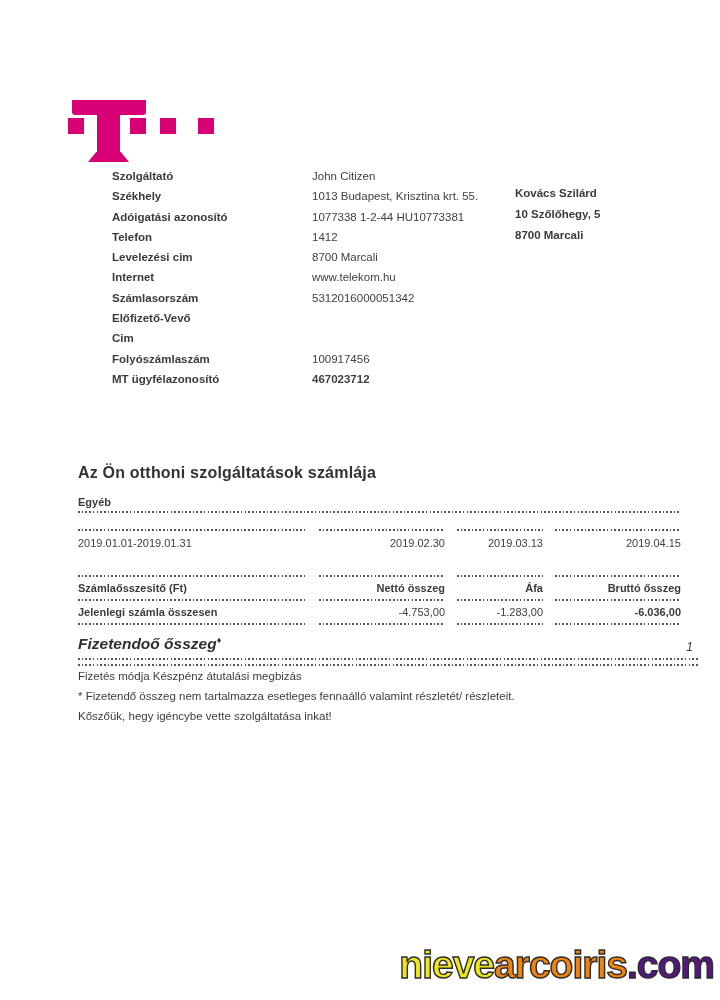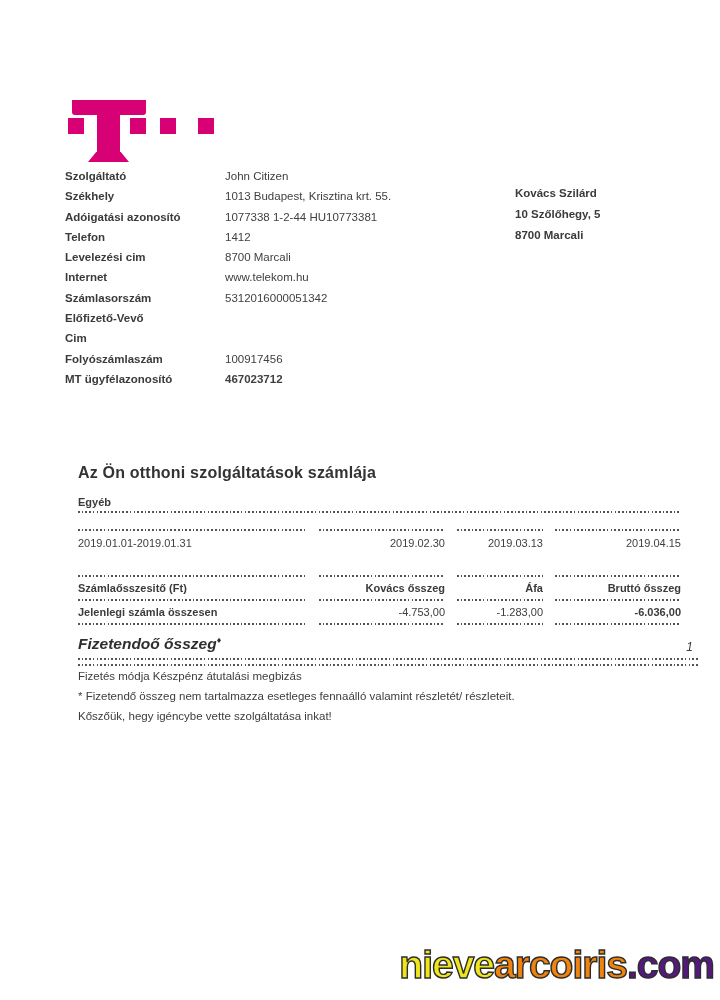--- a/index.html
+++ b/index.html
@@ -14,22 +14,22 @@
   .logo .stem{left:29px;top:2px;width:23px;height:58px;}
   .logo .foot{left:20px;top:54px;width:41px;height:10px;clip-path:polygon(20% 0,80% 0,100% 100%,0 100%);}
   .logo .sq{width:16px;height:16px;top:20px;}
   .logo .sq1{left:0;}
   .logo .sq2{left:62px;}
   .logo .sq3{left:92px;}
   .logo .sq4{left:130px;}
   
   .info{position:absolute;left:65px;top:166px;width:440px;font-size:11.5px;}
   .irow{display:flex;height:20.3px;line-height:20.3px;}
-  .ilabel{width:160px;font-weight:bold;color:#3a3a3a;}
-  .ival{color:#404040;}
+  .ilabel{width:160px;font-weight:bold;color:#3a3a3a;margin-left:47px;}
+  .ival{color:#404040;margin-left:40px;}
   .irow.val-bold .ival{font-weight:bold;}
   
   .customer{position:absolute;left:515px;top:183px;font-size:11.5px;font-weight:bold;color:#3a3a3a;}
   .customer div{height:21px;line-height:21px;}
   
   .main{position:absolute;left:78px;top:462px;width:603px;}
   .title{font-size:16px;font-weight:600;color:#333333;margin:0;line-height:22px;letter-spacing:.2px;}
   .egyeb{font-size:11px;font-weight:bold;margin-top:11px;line-height:14px;color:#3a3a3a;}
   .hr-dotted{height:2px;background:repeating-linear-gradient(to right,#545454 0,#545454 1.6px,transparent 1.6px,transparent 3.7px);}
   .hr1{margin-top:2px;}
@@ -153,21 +153,21 @@
     <div class="spacer"></div>
 
     <div class="grid sep">
       <div class="c"></div>
         <div class="c"></div>
         <div class="c"></div>
         <div class="c"></div>
     </div>
     <div class="grid head2">
       <div class="c c1">Számlaősszesitő (Ft)</div>
-      <div class="c c2">Kovács ősszeg</div>
+      <div class="c c2">Nettó összeg</div>
       <div class="c c3">Áfa</div>
       <div class="c c4">Bruttó ősszeg</div>
     </div>
     <div class="grid sep">
       <div class="c"></div>
         <div class="c"></div>
         <div class="c"></div>
         <div class="c"></div>
     </div>
     <div class="grid vals2">

